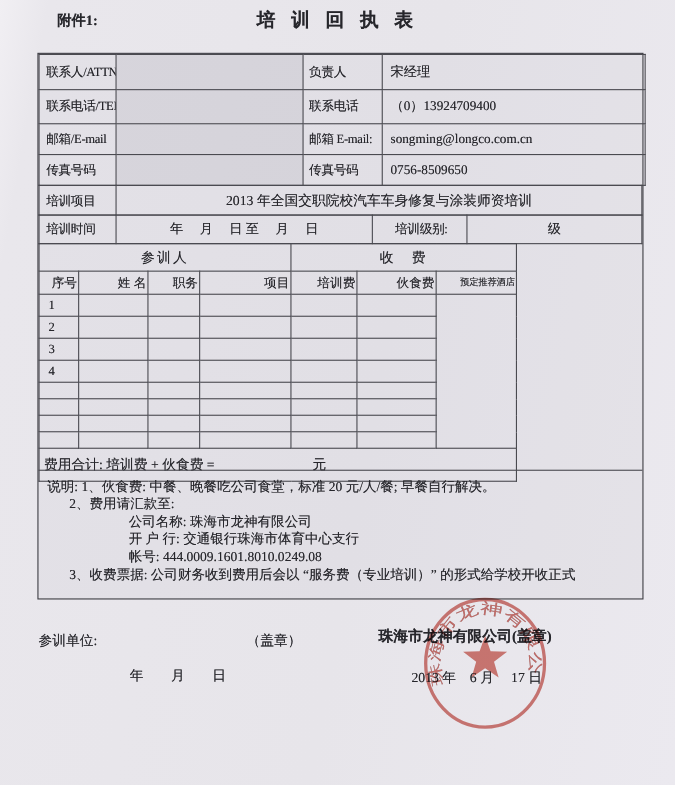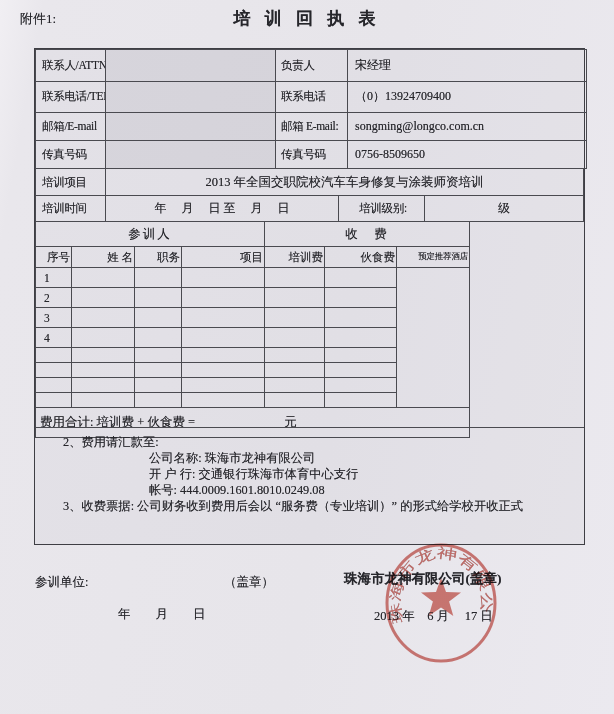--- a/index.html
+++ b/index.html
@@ -3,21 +3,21 @@
 <meta charset="utf-8">
 <style>
   html,body{margin:0;padding:0;background:#d8d8da;}
   .sheet{
     position:relative;width:614px;height:714px;overflow:hidden;
     background:linear-gradient(100deg,#f1eff3 0%,#e9e7ec 6%,#e7e5ea 55%,#ebe9ef 100%);
     font-family:"Liberation Serif","DejaVu Serif",serif;
     color:#26262b;
     text-shadow:0 0 .3px rgba(40,40,46,.55);
   }
-  .attachment{position:absolute;left:20px;top:10px;font-size:13px;font-weight:normal;}
+  .attachment{position:absolute;left:52px;top:10px;font-size:13px;font-weight:bold;}
   .title{position:absolute;left:0;top:7px;width:100%;text-align:center;font-size:17px;font-weight:bold;letter-spacing:5px;}
 
   .form{
     position:absolute;left:34px;top:48px;width:551px;height:497px;box-sizing:border-box;
     border:1.5px solid #3e3e44;background:rgba(126,123,140,.05);
     display:flex;flex-direction:column;
   }
   table{border-collapse:collapse;table-layout:fixed;width:100%;}
   td{border:1px solid #4a4a50;font-size:12px;padding:0 5px;overflow:hidden;white-space:nowrap;vertical-align:middle;}
   .tA{height:120px;}
@@ -39,21 +39,21 @@
   .rs td{height:14px;}
   .serial{padding-left:8px;font-size:11.5px;}
   .total-td{height:29px;font-size:12.5px;padding-left:4px;}
   .total-unit{margin-left:86px;}
   .remarks{flex:1;position:relative;}
   .remarks-label{padding-top:16px;text-align:center;font-size:12.5px;letter-spacing:4px;}
   .remarks-note{position:absolute;top:110px;left:5px;right:3px;font-size:11.5px;line-height:15px;white-space:nowrap;}
   .remarks-note .l1{padding-left:24px;}
   .notes{flex:1;margin-top:-1px;border-top:1px solid #4a4a50;padding:6px 8px 0 8px;font-size:12.3px;line-height:16.1px;white-space:nowrap;}
   .ind1{margin-left:20px;}
-  .ind2{margin-left:106px;}
+  .ind2{margin-left:74px;}
 
   .f-unit{position:absolute;left:35px;top:574px;font-size:12.5px;}
   .f-seal{position:absolute;left:224px;top:574px;font-size:12.5px;}
   .f-company{position:absolute;left:344px;top:570px;font-size:13.5px;font-weight:bold;}
   .f-blankdate{position:absolute;left:118px;top:606px;font-size:12.5px;}
   .f-date{position:absolute;left:374px;top:608px;font-size:12.5px;}
 
   .stamp{position:absolute;left:369px;top:524px;width:144px;height:160px;mix-blend-mode:multiply;opacity:.88;}
 </style>
 </head>
@@ -225,20 +225,21 @@
           <td colspan="7" class="total-td">
             <span>费用合计: 培训费 + 伙食费 =</span>
             <span class="total-unit">元</span>
           </td>
         </tr>
       </tbody>
         </table>
     </div>
 
     <div class="notes">
+      <div>说明: 1、伙食费: 中餐、晚餐吃公司食堂，标准 20 元/人/餐; 早餐自行解决。</div>
       <div class="ind1">2、费用请汇款至:</div>
       <div class="ind2">公司名称: 珠海市龙神有限公司</div>
       <div class="ind2">开 户 行: 交通银行珠海市体育中心支行</div>
       <div class="ind2">帐号: 444.0009.1601.8010.0249.08</div>
       <div class="ind1">3、收费票据: 公司财务收到费用后会以 “服务费（专业培训）” 的形式给学校开收正式</div>
     </div>
   </div>
 
   <div class="f-unit">参训单位:</div>
   <div class="f-seal">（盖章）</div>

